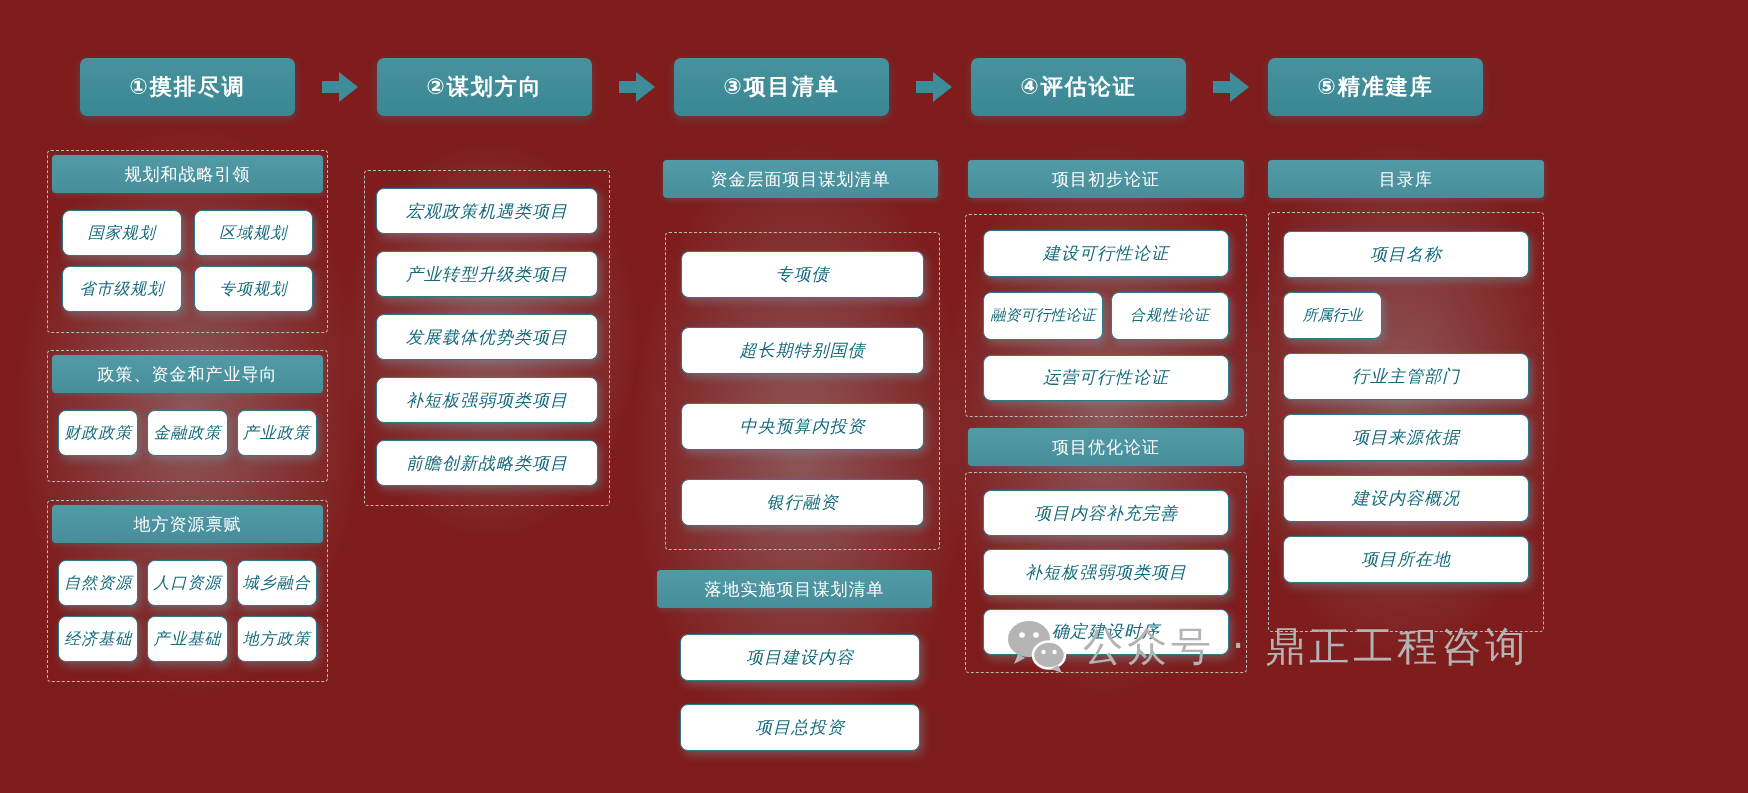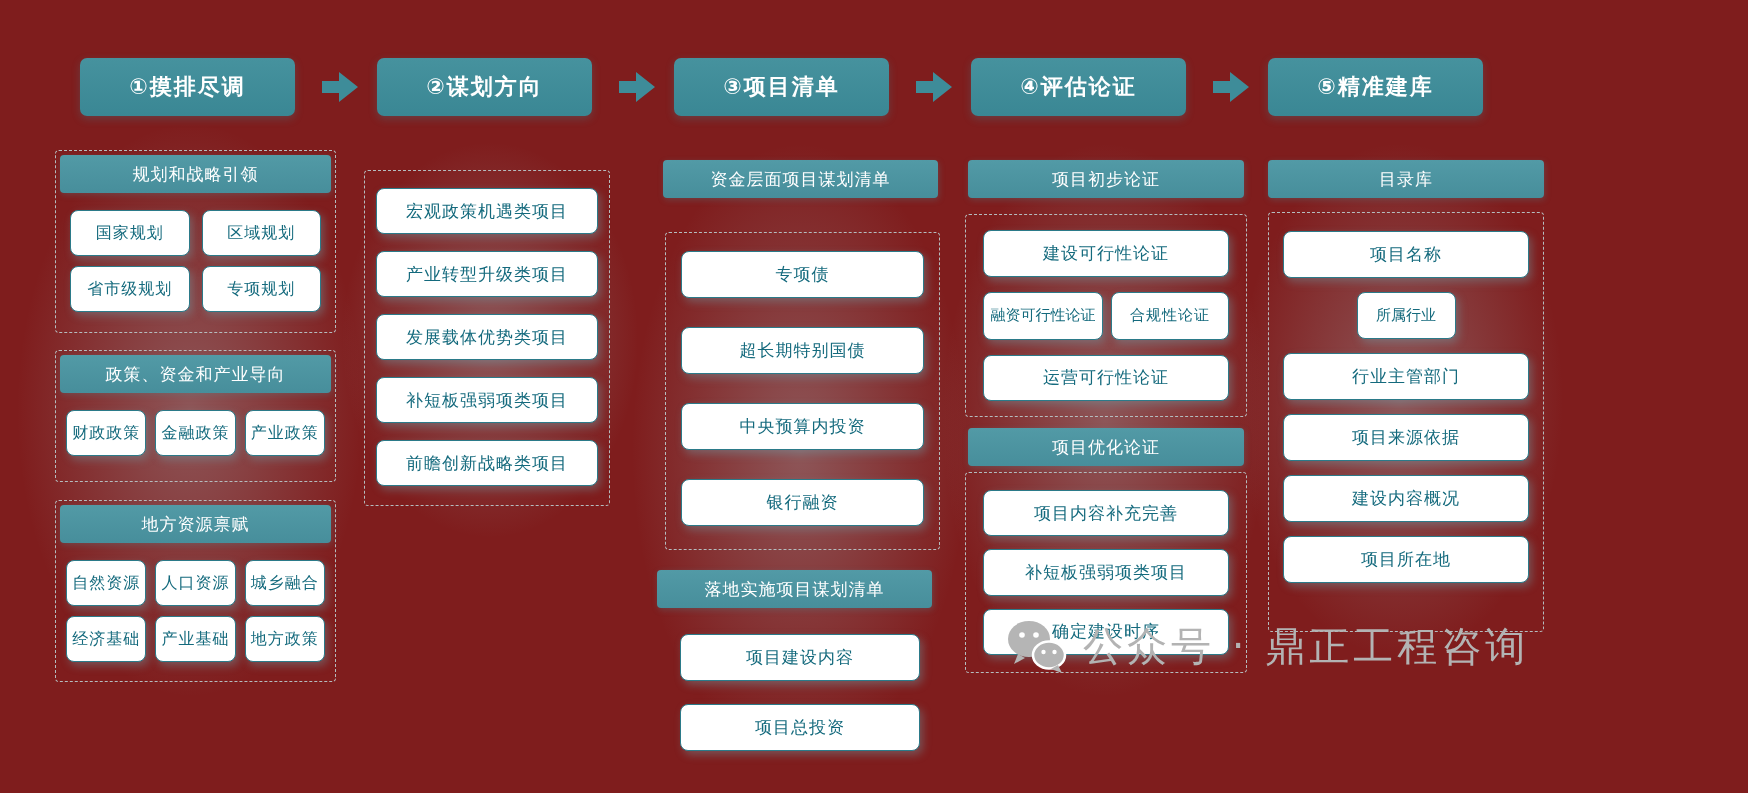--- a/index.html
+++ b/index.html
@@ -26,24 +26,24 @@
   }
   .dashed{
     position:absolute;z-index:1;border:1.6px dashed #b5bcbe;border-radius:4px;
     box-sizing:border-box;
   }
   .box{
     background:#ffffff;border:1.6px solid #2b7a89;border-radius:8px;
     color:#146a7d;font-size:17px;letter-spacing:1px;
     display:flex;align-items:center;justify-content:center;
     box-shadow:3px 4px 9px rgba(110,165,175,.38);
-    box-sizing:border-box;text-align:center;
+    box-sizing:border-box;text-align:center;font-style:italic;
   }
   
-  .sec{display:flex;flex-direction:column;padding:4px;margin-left:8px;}
+  .sec{display:flex;flex-direction:column;padding:4px;}
   .sec .inbar{
     position:static;height:38px;flex:0 0 38px;
     background:linear-gradient(180deg,#529aa6,#478e9b);
     color:#fff;font-size:17px;letter-spacing:1px;border-radius:4px;
     display:flex;align-items:center;justify-content:center;
     box-shadow:1px 2px 6px rgba(80,140,150,.30);
   }
   .grid2{display:grid;grid-template-columns:1fr 1fr;gap:10px 12px;padding:17px 10px 0;}
   .grid3{display:grid;grid-template-columns:1fr 1fr 1fr;gap:10px 9px;padding:17px 6px 0;}
   .grid2 .box,.grid3 .box{height:46px;font-size:16px;}
@@ -144,21 +144,21 @@
   <div class="bar" style="left:968px;top:428px;width:276px;">项目优化论证</div>
   <div class="dashed vlist" style="left:965px;top:472px;width:282px;height:201px;padding:17px;gap:13px;">
     <div class="box" style="height:48px;">项目内容补充完善</div>
     <div class="box" style="height:48px;">补短板强弱项类项目</div>
     <div class="box" style="height:48px;">确定建设时序</div>
   </div>
 
   <div class="bar" style="left:1268px;top:160px;width:276px;">目录库</div>
   <div class="dashed vlist" style="left:1268px;top:212px;width:276px;height:420px;padding:18px 14px;gap:14px;">
     <div class="box" style="height:47px;">项目名称</div>
-    <div class="row2" style="gap:21px;justify-content:center;">
+    <div class="row2" style="gap:21px;">
       <div class="box" style="height:47px;width:99px;font-size:15px;letter-spacing:0;">所属行业</div>
     </div>
     <div class="box" style="height:47px;">行业主管部门</div>
     <div class="box" style="height:47px;">项目来源依据</div>
     <div class="box" style="height:47px;">建设内容概况</div>
     <div class="box" style="height:47px;">项目所在地</div>
   </div>
 
   <div class="wm" style="left:1005px;top:618px;">
     <span style="line-height:0;">

